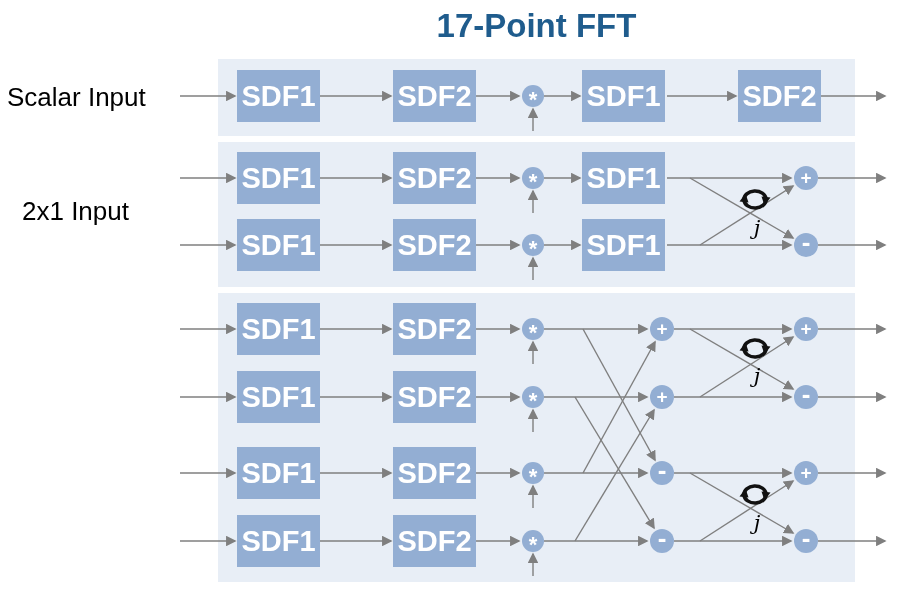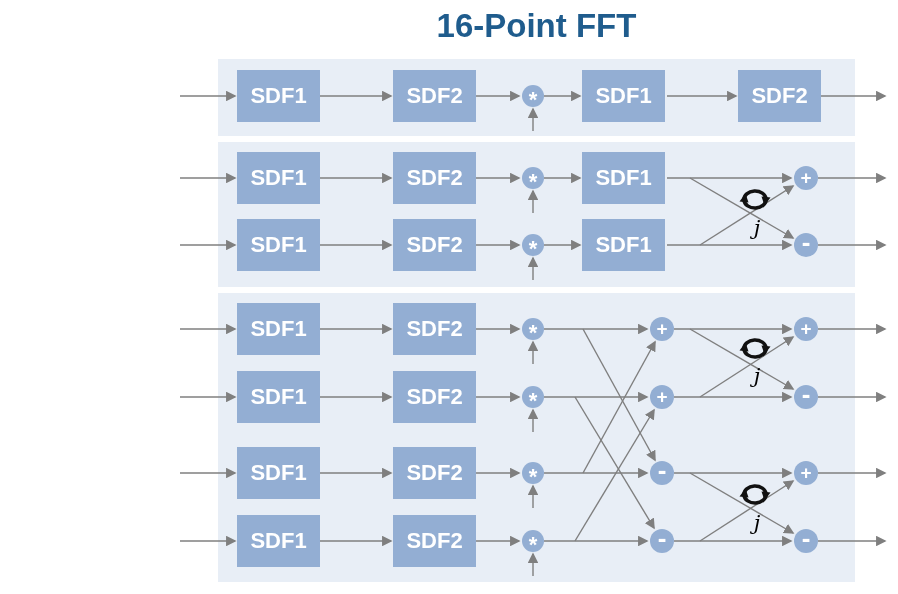--- a/index.html
+++ b/index.html
@@ -3,21 +3,21 @@
 <meta charset="utf-8">
 <style>
   html,body{margin:0;padding:0;background:#fff;}
   .canvas{position:relative;width:898px;height:594px;background:#fff;
           font-family:"Liberation Sans",sans-serif;overflow:hidden;}
   .title{position:absolute;left:218px;top:7px;width:637px;text-align:center;
          font-size:33px;font-weight:bold;color:var(--title,#1F5C8D);}
   .panel{position:absolute;left:218px;width:637px;background:var(--panel,#E8EEF6);}
   .rowlabel{position:absolute;font-size:26px;line-height:30px;color:var(--label-text,#000);}
   .block{position:absolute;width:83px;height:52px;background:var(--block,#93AED3);
-         color:var(--block-text,#fff);font-weight:bold;font-size:22px;
+         color:var(--block-text,#fff);font-weight:bold;font-size:29px;
          display:flex;align-items:center;justify-content:center;}
   .node{position:absolute;border-radius:50%;background:var(--block,#93AED3);
         color:var(--block-text,#fff);display:flex;align-items:center;justify-content:center;
         font-weight:bold;}
   .mult{width:22px;height:22px;font-size:22px;}
   .mult span{position:relative;top:4px;}
   .add{width:24px;height:24px;font-size:19px;}
   .sub{width:24px;height:24px;font-size:26px;}
   .sub span{position:relative;top:-3px;}
   .wires{position:absolute;left:0;top:0;}
@@ -28,26 +28,28 @@
   .roticon polygon{fill:var(--rotate-icon,#111);}
   .jlabel{position:absolute;width:24px;text-align:center;
           font-family:"DejaVu Serif",serif;font-style:italic;font-size:21px;
           color:var(--label-text,#000);}
 </style>
 </head>
 <body>
 
 <div class="canvas">
 
-  <div class="title">16-Point FFT</div>
+  <div class="title">17-Point FFT</div>
 
   <div class="panel" style="top:59px;height:77px"></div>
   <div class="panel" style="top:142px;height:145px"></div>
   <div class="panel" style="top:293px;height:289px"></div>
 
+  <div class="rowlabel" style="left:7px;top:82px">Scalar Input</div>
+  <div class="rowlabel" style="left:22px;top:196px">2x1 Input</div>
 
   <svg class="wires" width="898" height="594">
     <defs>
       <marker id="ah" viewBox="0 0 10 10" refX="8.5" refY="5" markerWidth="7.5" markerHeight="7.5" orient="auto-start-reverse">
         <path d="M0 0 L10 5 L0 10 z"></path>
       </marker>
     </defs>
 
     <g>
       <line x1="180" y1="96" x2="235" y2="96" marker-end="url(#ah)"></line>

